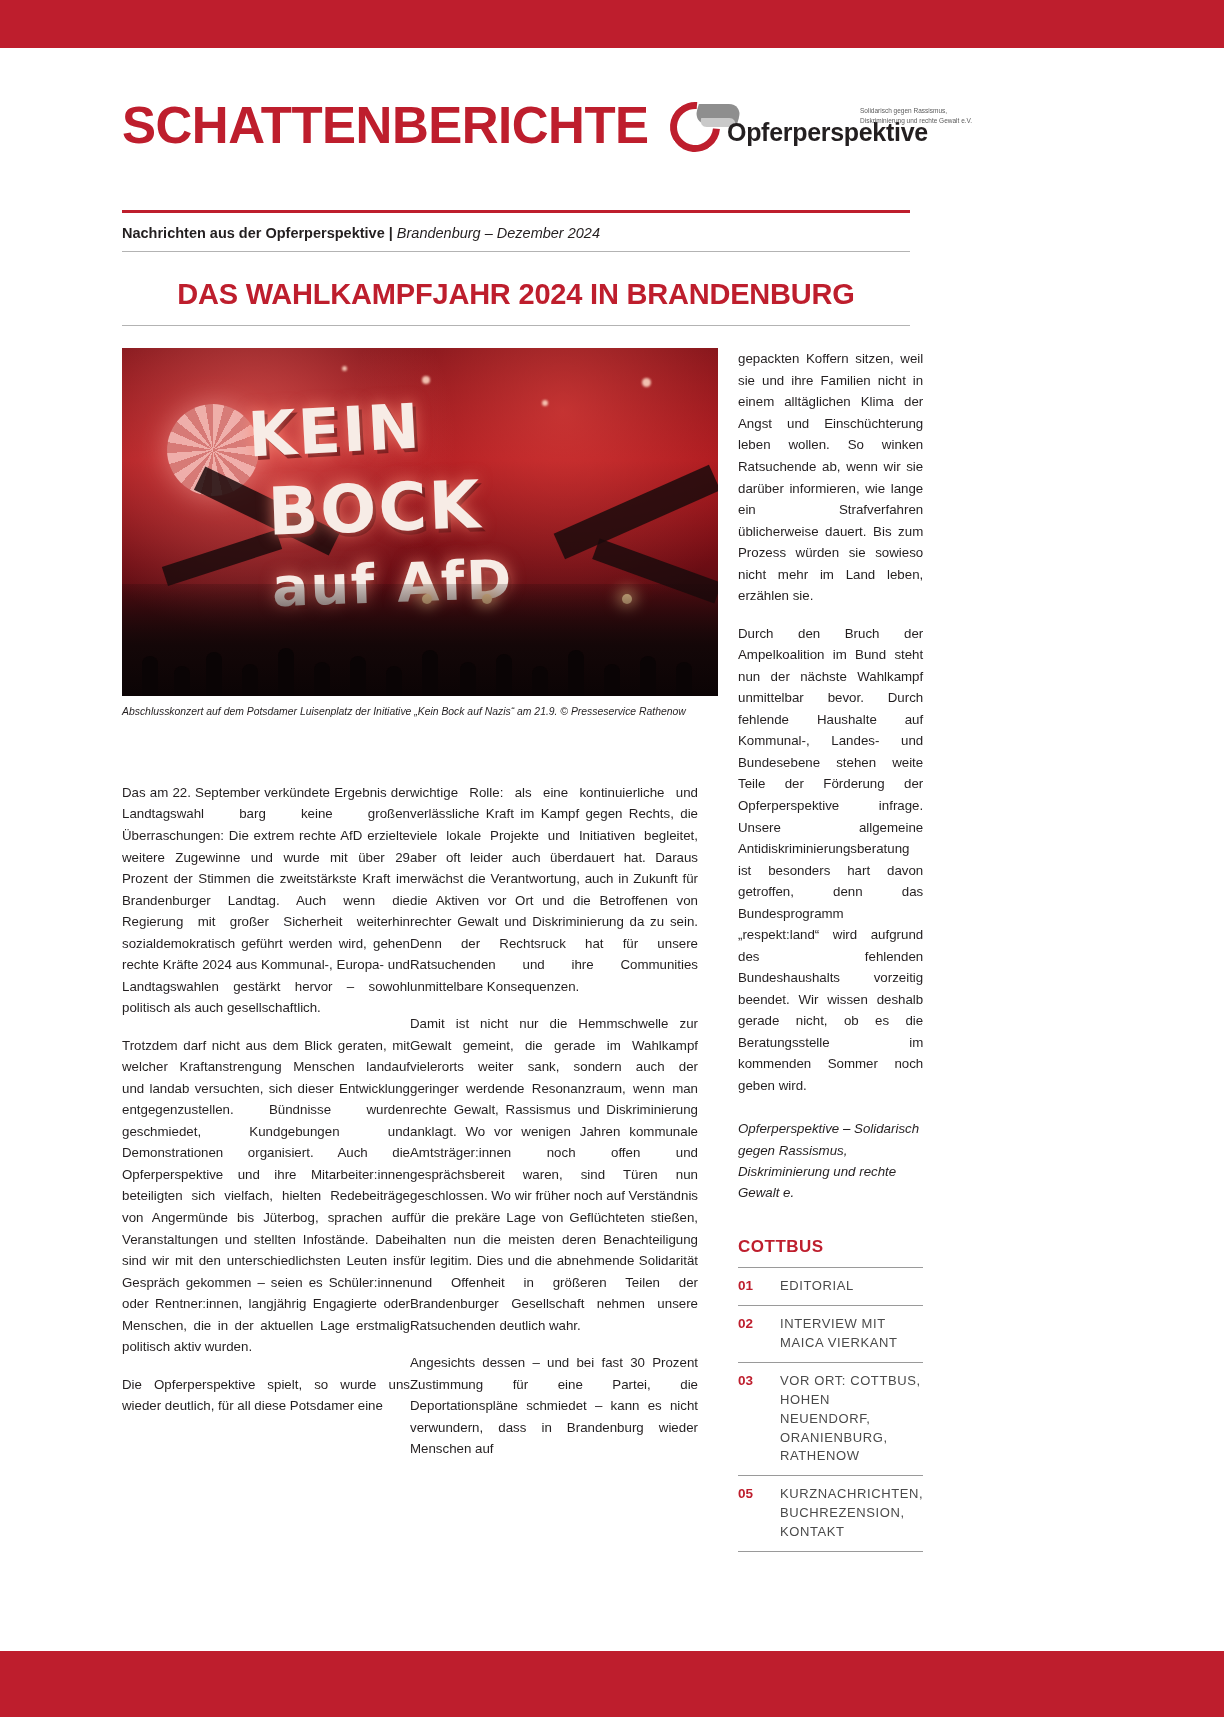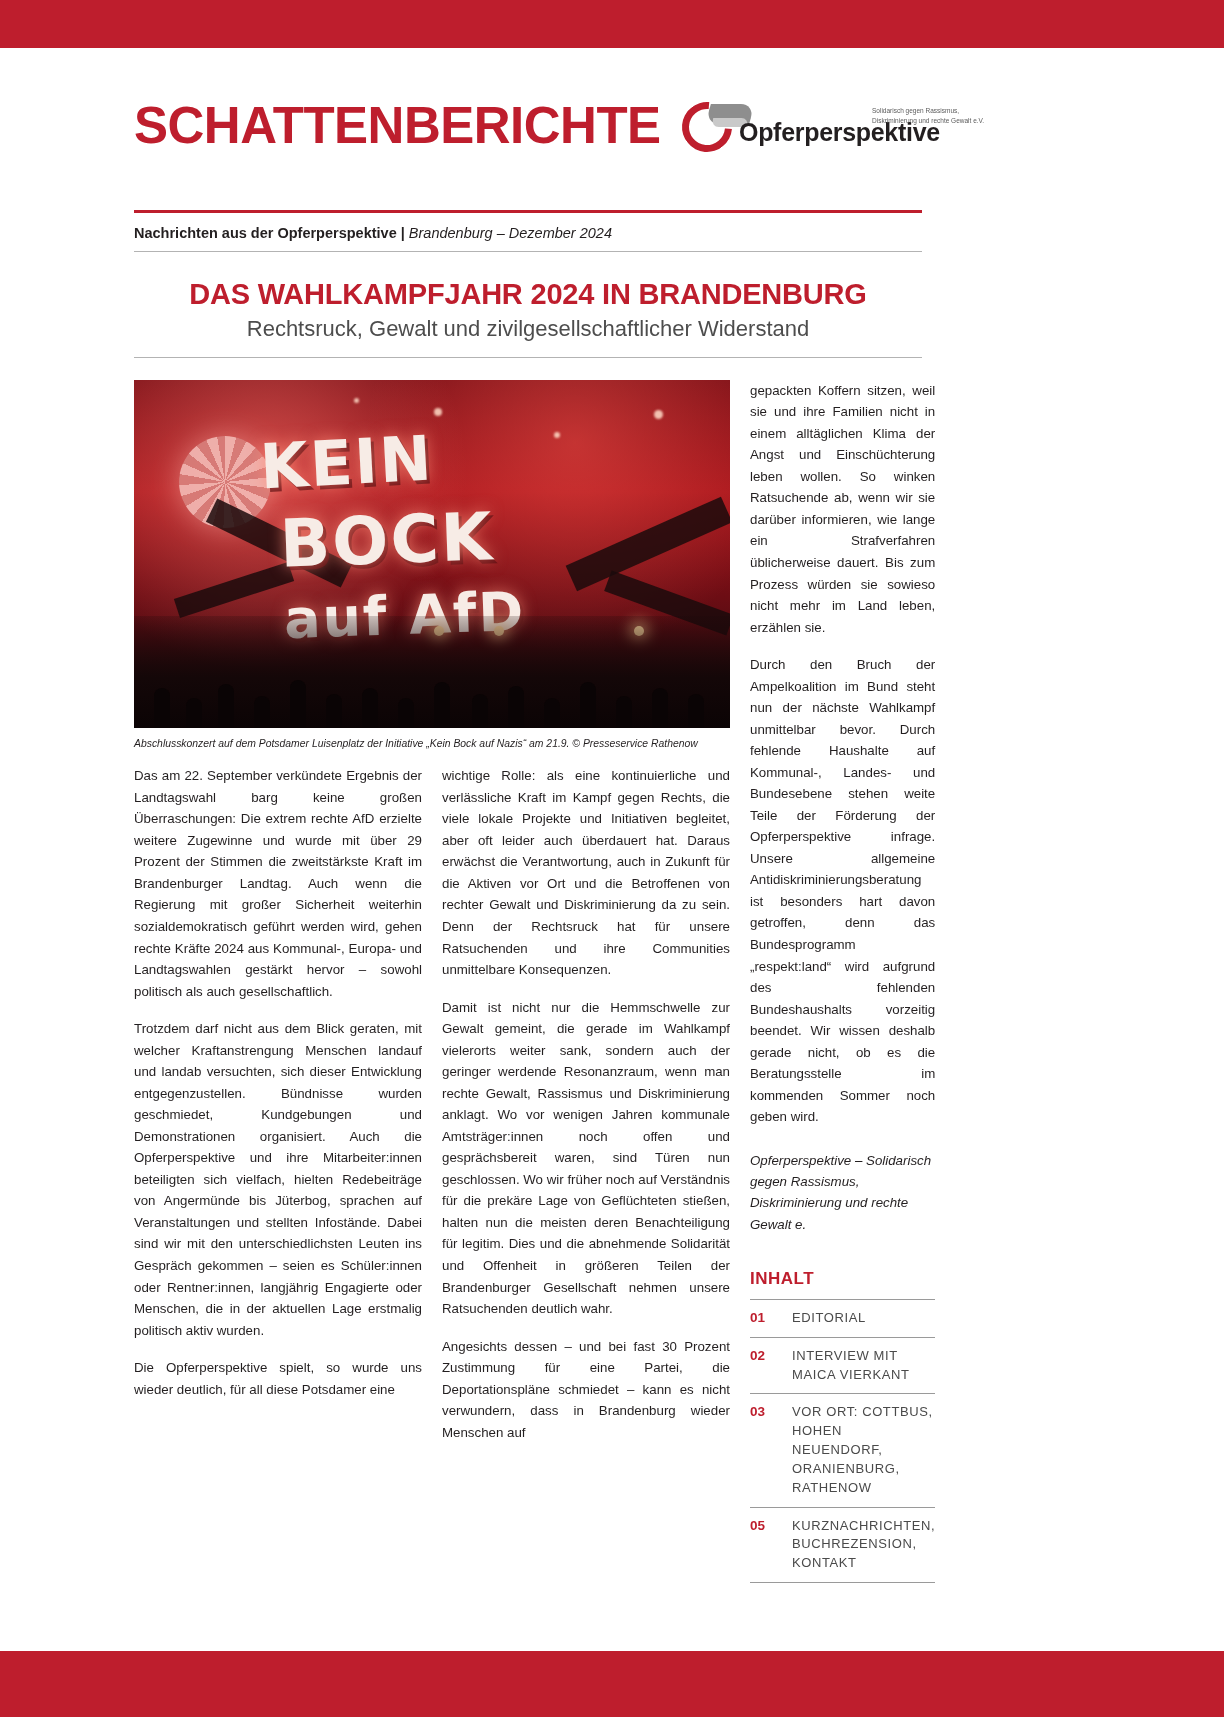--- a/index.html
+++ b/index.html
@@ -33,21 +33,20 @@
     bottom: 0; left: 0;
     width: 1224px;
     height: 66px;
     background: #be1e2d;
   }
   .content {
     position: absolute;
     top: 48px;
     left: 0;
     width: 1032px;
-    padding-left: 12px;
   }
 
   
   .masthead {
     position: relative;
     margin: 0 122px 0 122px;
     padding-top: 52px;
     height: 110px;
   }
   .masthead-title {
@@ -259,21 +258,21 @@
     width: 596px;
     font-size: 10.4px;
     font-style: italic;
     text-align: left;
     color: #231f20;
     padding: 9px 0 14px 0;
     line-height: 1.4;
   }
   .two-cols {
     display: flex;
-    gap: 20px;
+    margin-top: 48px;
   }
 
   
   .signature {
     font-size: 13.3px;
     line-height: 1.6;
     font-style: italic;
     margin: 22px 0 0 0;
   }
   .inhalt-title {
@@ -333,21 +332,20 @@
     </div>
 
     <div class="rule-red"></div>
 
     <div class="kicker">
       <b>Nachrichten aus der Opferperspektive | </b><i>Brandenburg – Dezember 2024</i>
     </div>
 
     <div class="headline-wrap">
       <div class="headline">DAS WAHLKAMPFJAHR 2024 IN BRANDENBURG</div>
-      <div class="subheadline">Rechtsruck, Gewalt und zivilgesellschaftlicher Widerstand</div>
     </div>
 
     <div class="body-grid">
 
       <div class="col wide">
 
         <div class="photo">
           <div class="photo-sky"></div>
           <div class="photo-star" style="left:300px;top:28px;width:8px;height:8px;"></div>
           <div class="photo-star" style="left:420px;top:52px;width:6px;height:6px;"></div>
@@ -399,21 +397,21 @@
           </div>
         </div>
       </div>
 
       <div class="col">
         <p class="para">gepackten Koffern sitzen, weil sie und ihre Familien nicht in einem alltäglichen Klima der Angst und Einschüchterung leben wollen. So winken Ratsuchende ab, wenn wir sie darüber informieren, wie lange ein Strafverfahren üblicherweise dauert.  Bis zum Prozess würden sie sowieso nicht mehr im Land leben, erzählen sie.</p>
         <p class="para">Durch den Bruch der Ampelkoalition im Bund steht nun der nächste Wahlkampf unmittelbar bevor. Durch fehlende Haushalte auf Kommunal-, Landes- und Bundesebene stehen weite Teile der Förderung der Opferperspektive infrage. Unsere allgemeine Antidiskriminierungsberatung ist besonders hart davon getroffen, denn das Bundesprogramm „respekt:land“ wird aufgrund des fehlenden Bundeshaushalts vorzeitig beendet. Wir wissen deshalb gerade nicht, ob es die Beratungsstelle im kommenden Sommer noch geben wird.</p>
 
         <div class="signature">Opferperspektive – Solidarisch gegen Rassismus, Diskriminierung und rechte Gewalt e.</div>
 
-        <div class="inhalt-title">INHALT</div>
+        <div class="inhalt-title">COTTBUS</div>
 
         <div class="toc">
           <div class="toc-row">
             <div class="toc-num">01</div>
             <div class="toc-label">EDITORIAL</div>
           </div>
           <div class="toc-row">
             <div class="toc-num">02</div>
             <div class="toc-label">INTERVIEW MIT MAICA VIERKANT</div>
           </div>

